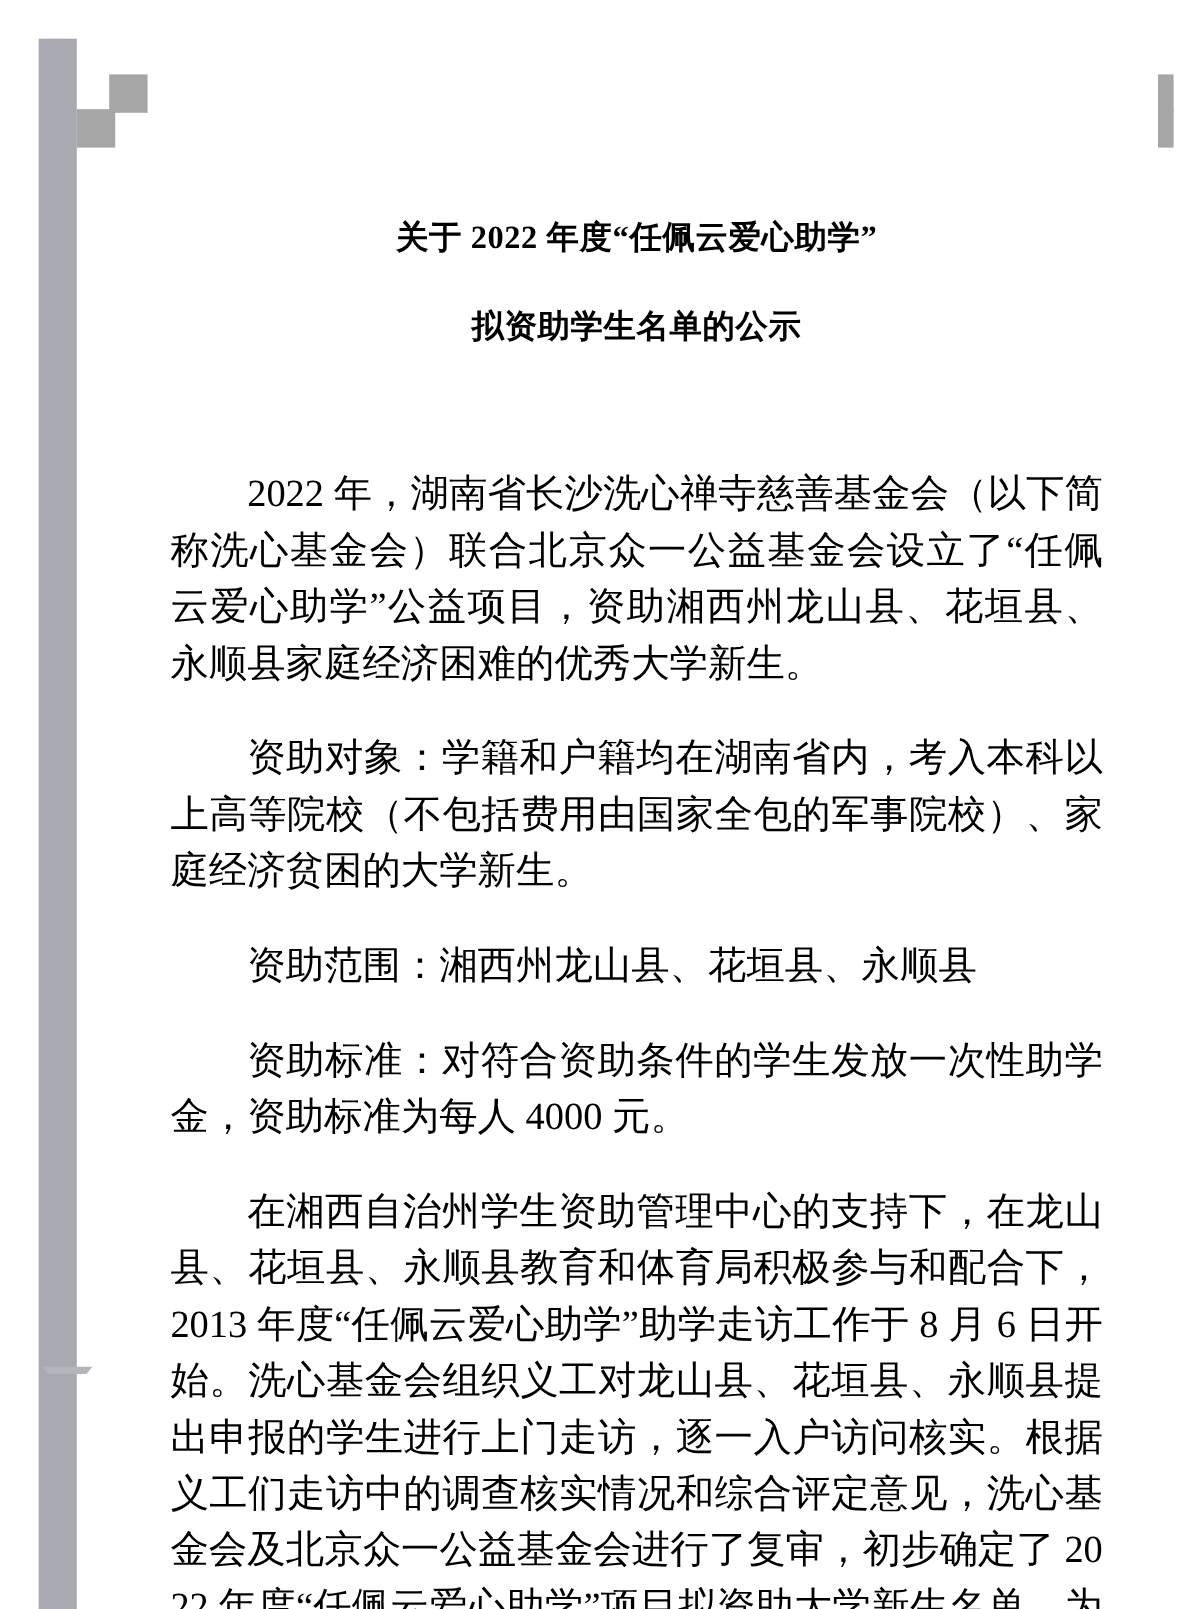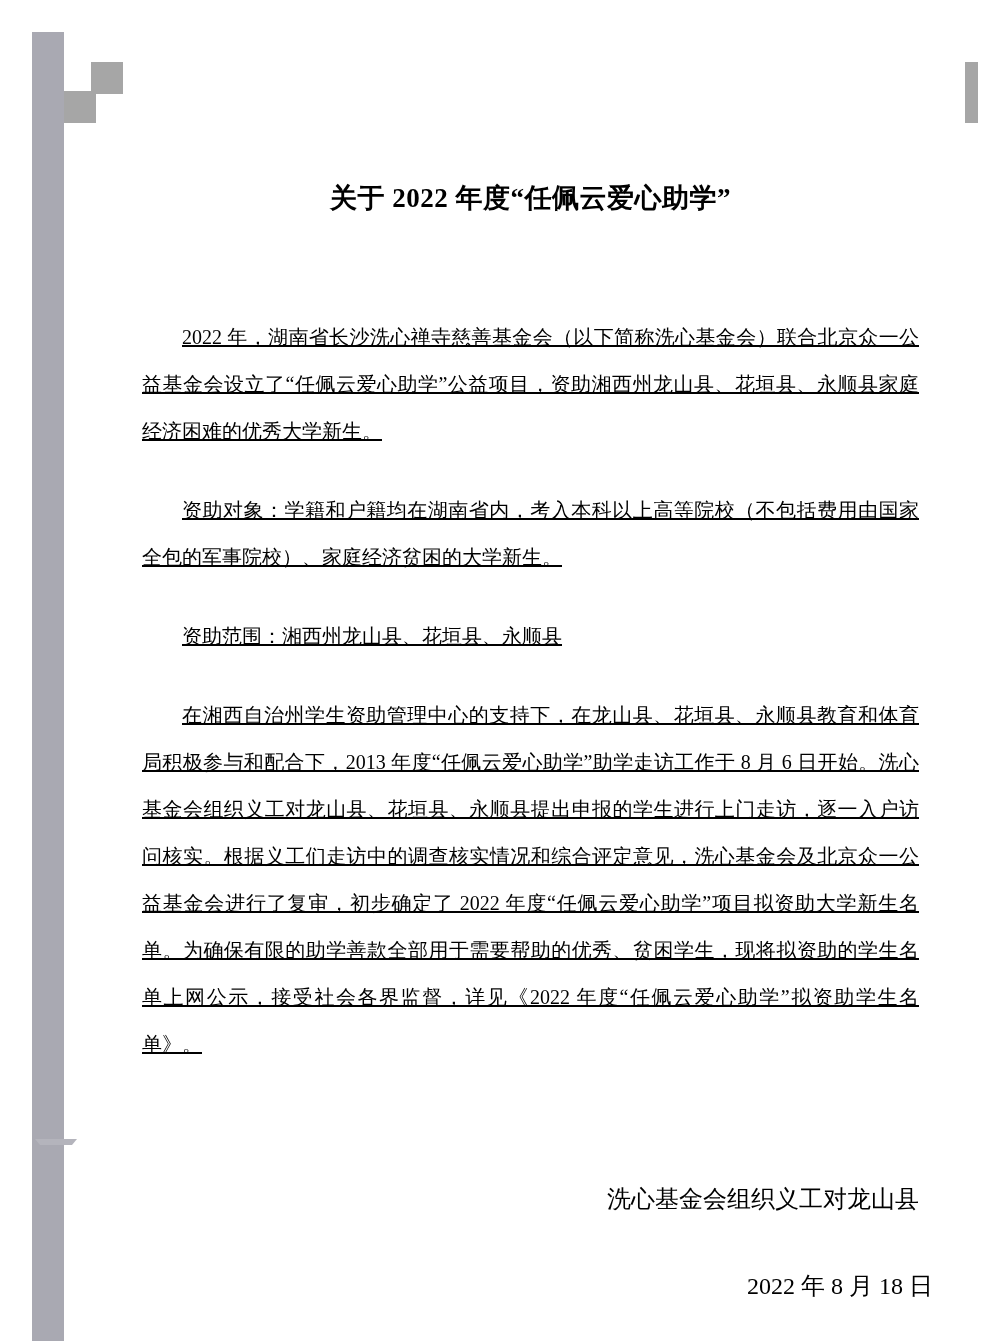--- a/index.html
+++ b/index.html
@@ -45,26 +45,25 @@
   .doc-title {
     margin-top: 97px;
     text-align: center;
     font-size: 27px;
     font-weight: bold;
     line-height: 42px;
     letter-spacing: 0.5px;
   }
   .body-text { margin-top: 31px; }
   .body-text p {
-    font-size: 20px;
+    font-size: 32px;
     line-height: 47px;
     text-align: justify;
     text-indent: 2em;
     word-break: break-all;
-    text-decoration: underline;
   }
   .sig-block {
     margin-top: 40px;
     text-align: right;
     font-size: 24px;
     line-height: 55px;
   }
   .sig-block .sig-date { padding-right: 2px; }
 </style>
 </head>
@@ -79,26 +78,28 @@
   <div class="crop tl-h"></div>
   <div class="crop tr-v"></div>
   <div class="crop tr-h"></div>
 
   <div class="edge-marker"></div>
 
   <div class="content">
 
     <div class="doc-title">
       <div>关于 2022 年度“任佩云爱心助学”</div>
+      <div>拟资助学生名单的公示</div>
     </div>
 
     <div class="body-text">
       <p>2022 年，湖南省长沙洗心禅寺慈善基金会（以下简称洗心基金会）联合北京众一公益基金会设立了“任佩云爱心助学”公益项目，资助湘西州龙山县、花垣县、永顺县家庭经济困难的优秀大学新生。</p>
       <p>资助对象：学籍和户籍均在湖南省内，考入本科以上高等院校（不包括费用由国家全包的军事院校）、家庭经济贫困的大学新生。</p>
       <p>资助范围：湘西州龙山县、花垣县、永顺县</p>
+      <p>资助标准：对符合资助条件的学生发放一次性助学金，资助标准为每人 4000 元。</p>
       <p>在湘西自治州学生资助管理中心的支持下，在龙山县、花垣县、永顺县教育和体育局积极参与和配合下，2013 年度“任佩云爱心助学”助学走访工作于 8 月 6 日开始。洗心基金会组织义工对龙山县、花垣县、永顺县提出申报的学生进行上门走访，逐一入户访问核实。根据义工们走访中的调查核实情况和综合评定意见，洗心基金会及北京众一公益基金会进行了复审，初步确定了 2022 年度“任佩云爱心助学”项目拟资助大学新生名单。为确保有限的助学善款全部用于需要帮助的优秀、贫困学生，现将拟资助的学生名单上网公示，接受社会各界监督，详见《2022 年度“任佩云爱心助学”拟资助学生名单》。</p>
     </div>
 
     <div class="sig-block">
       <div class="sig-name">洗心基金会组织义工对龙山县</div>
       <div class="sig-date">2022 年 8 月 18 日</div>
     </div>
 
   </div>
 </div>

